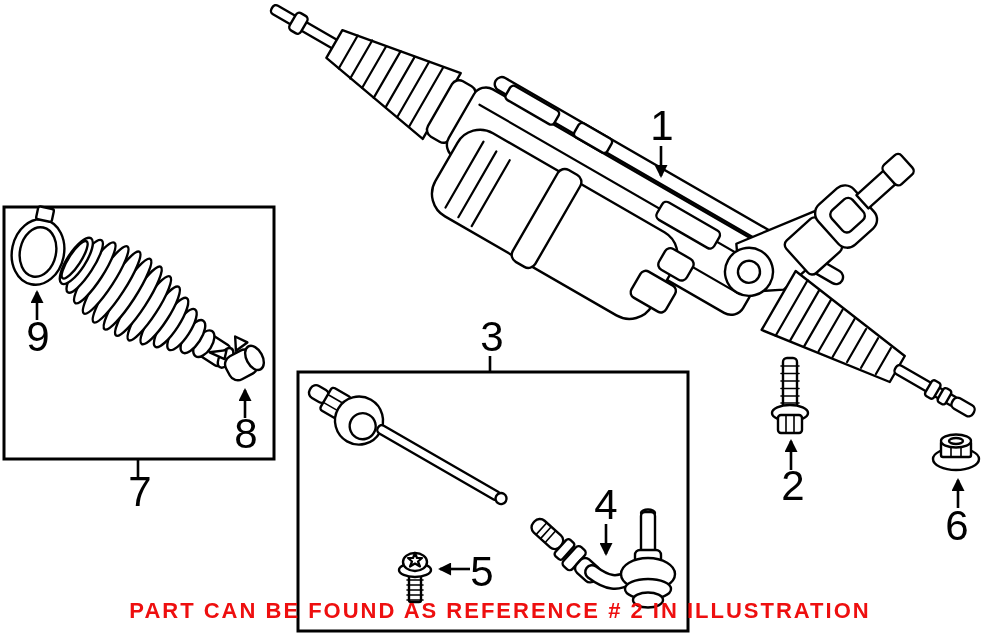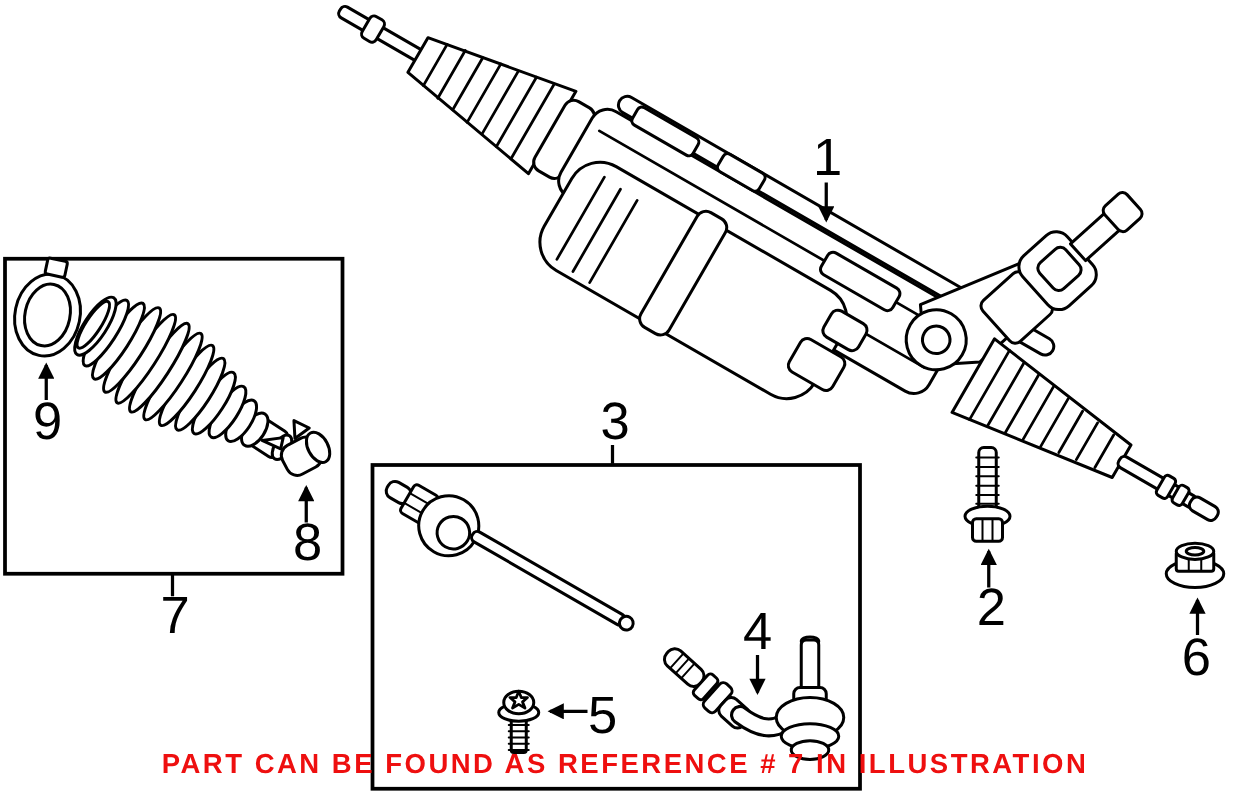--- a/index.html
+++ b/index.html
@@ -212,15 +212,15 @@
   <div class="callout" style="left:662px;top:126px;">1</div>
   <div class="callout" style="left:793px;top:486px;">2</div>
   <div class="callout" style="left:492px;top:337px;">3</div>
   <div class="callout" style="left:606px;top:505px;">4</div>
   <div class="callout" style="left:482px;top:572px;">5</div>
   <div class="callout" style="left:957px;top:526px;">6</div>
   <div class="callout" style="left:140px;top:492px;">7</div>
   <div class="callout" style="left:246px;top:434px;">8</div>
   <div class="callout" style="left:38px;top:337px;">9</div>
 
-  <div class="note">PART CAN BE FOUND AS REFERENCE # 7 IN ILLUSTRATION</div>
+  <div class="note">PART CAN BE FOUND AS REFERENCE # 2 IN ILLUSTRATION</div>
 
 </div>
 
 </body></html>

